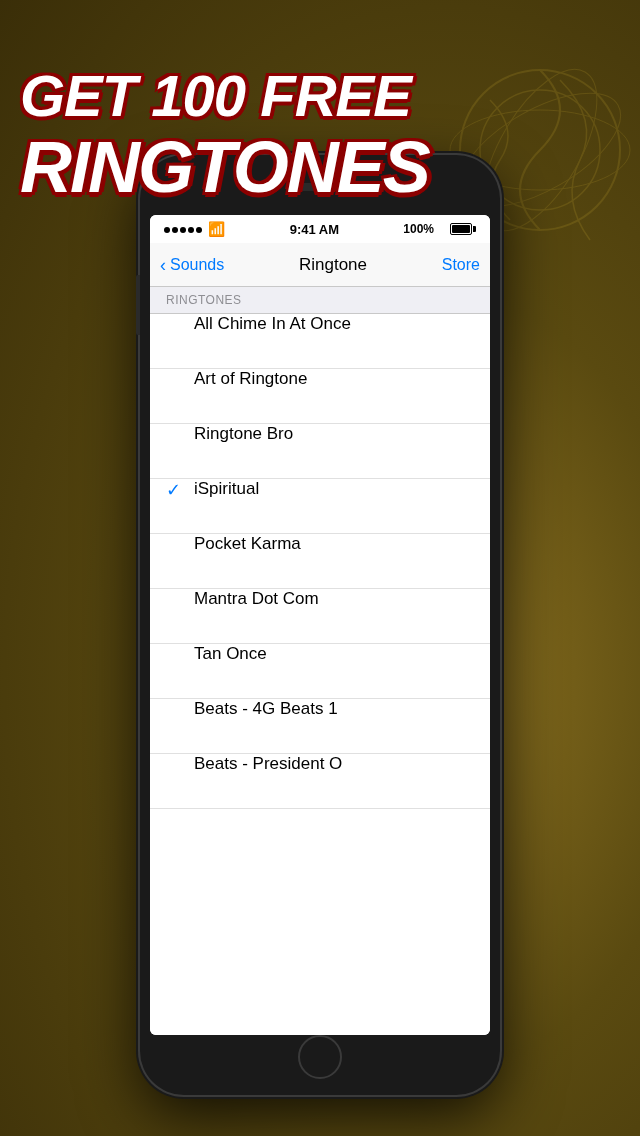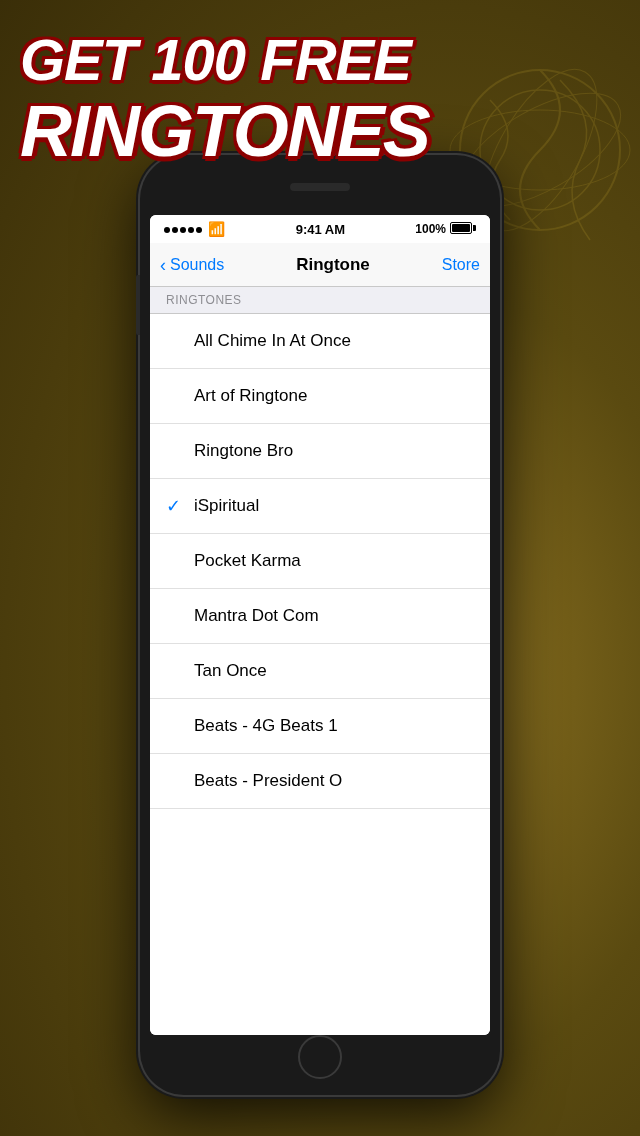--- a/index.html
+++ b/index.html
@@ -45,20 +45,21 @@
       color: #fff;
       text-shadow:
         -3px -3px 0 #8b0000,
         3px -3px 0 #8b0000,
         -3px 3px 0 #8b0000,
         3px 3px 0 #8b0000,
         0 4px 0 #8b0000,
         4px 0 0 #8b0000;
       font-style: italic;
       letter-spacing: -1px;
+      margin-top: 36px;
     }
 
     .promo-line2 {
       font-size: 72px;
       font-weight: 900;
       color: #fff;
       text-shadow:
         -3px -3px 0 #8b0000,
         3px -3px 0 #8b0000,
         -3px 3px 0 #8b0000,
@@ -166,22 +167,22 @@
     }
 
     .status-time {
       font-size: 13px;
       font-weight: 600;
       color: #000;
     }
 
     .status-right {
       display: flex;
-      align-items: flex-start;
-      gap: 4px;
+      align-items: center;
+      gap: 16px;
       font-size: 12px;
       font-weight: 600;
     }
 
     .battery-icon {
       display: inline-flex;
       align-items: center;
       gap: 1px;
     }
 
@@ -232,21 +233,21 @@
     }
 
     .nav-chevron {
       font-size: 18px;
       color: #007aff;
       line-height: 1;
     }
 
     .nav-title {
       font-size: 17px;
-      font-weight: 700;
+      font-weight: 400;
       color: #000;
     }
 
     .nav-store {
       color: #007aff;
       font-size: 16px;
     }
 
     
     .section-header {
@@ -262,21 +263,20 @@
     
     .ringtone-list {
       background: #fff;
       overflow-y: auto;
       flex: 1;
     }
 
     .list-item {
       height: 55px;
       display: flex;
-      align-items: center;
       padding: 0 16px;
       border-bottom: 1px solid #e0e0e0;
       position: relative;
       background: #fff;
     }
 
     .list-item-check {
       width: 28px;
       color: #007aff;
       font-size: 18px;

